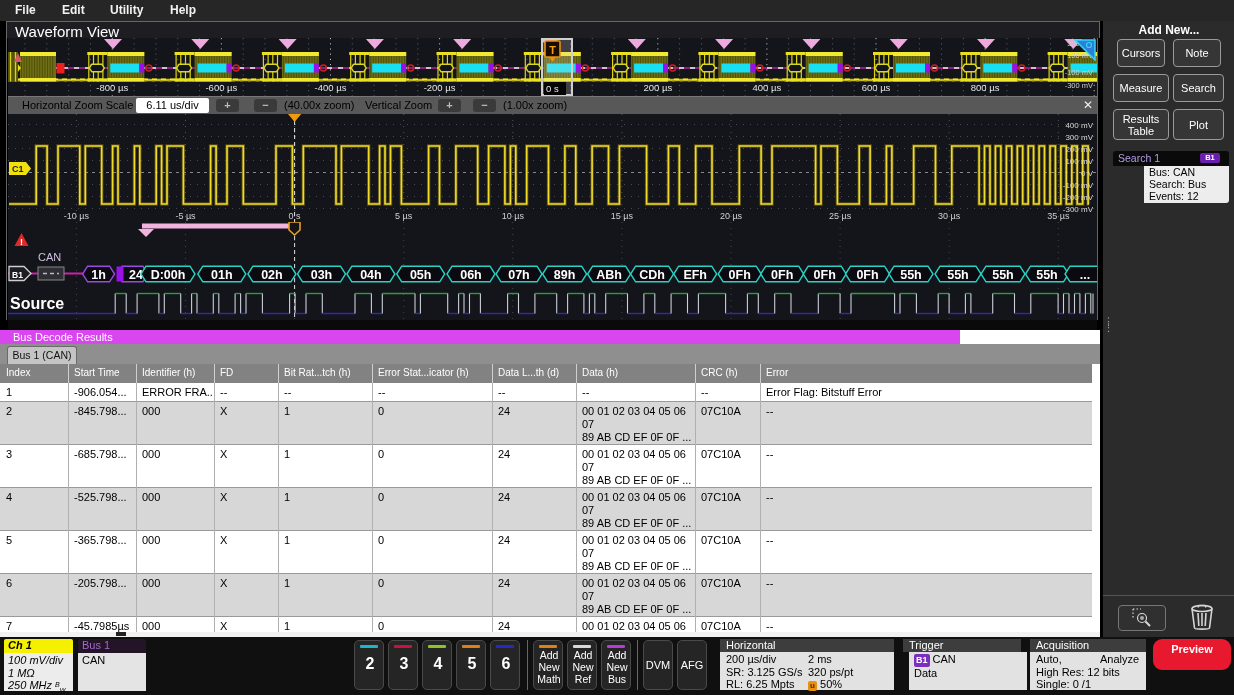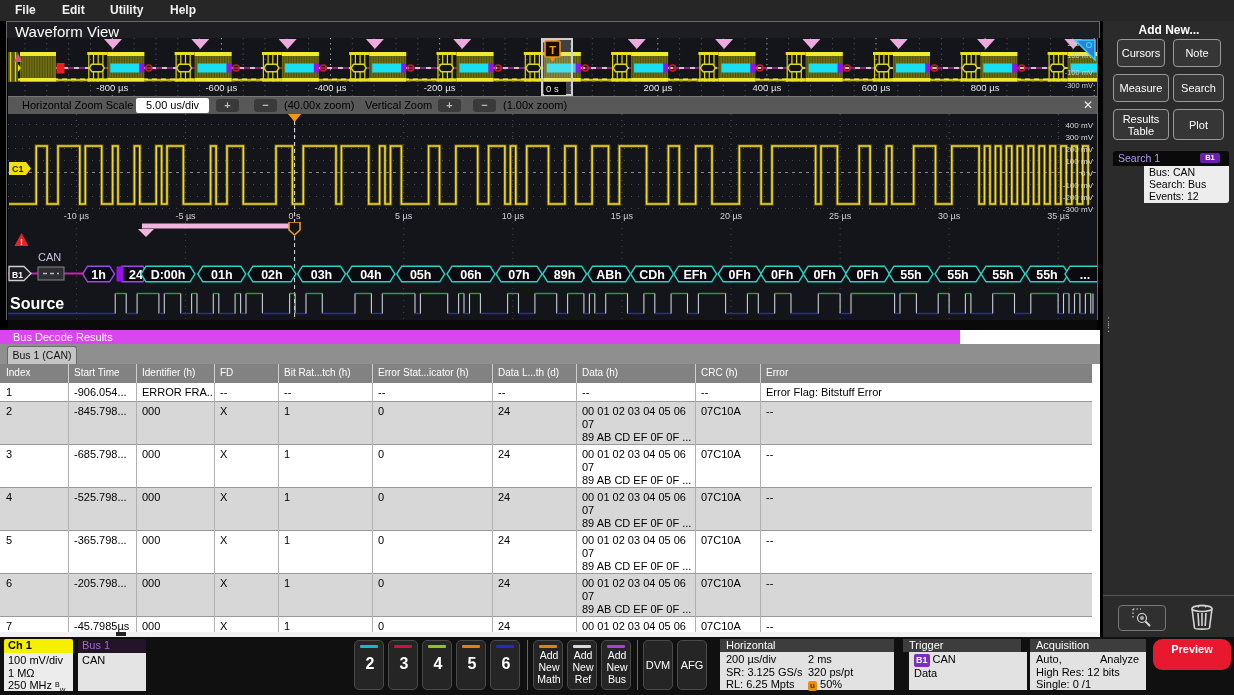--- a/index.html
+++ b/index.html
@@ -452,21 +452,21 @@
     <text x="1085" y="8" font-family="&quot;Liberation Sans&quot;, sans-serif" font-size="7.5" fill="#cccccc" text-anchor="end">300 mV</text>
     <text x="1085" y="20" font-family="&quot;Liberation Sans&quot;, sans-serif" font-size="7.5" fill="#cccccc" text-anchor="end">100 mV</text>
     <text x="1085" y="37" font-family="&quot;Liberation Sans&quot;, sans-serif" font-size="7.5" fill="#cccccc" text-anchor="end">-100 mV</text>
     <text x="1085" y="50" font-family="&quot;Liberation Sans&quot;, sans-serif" font-size="7.5" fill="#cccccc" text-anchor="end">-300 mV</text>
     <path d="M1067,2 L1087,2 L1087,22 Z" fill="#2f7fd8" stroke="#30d8f8" stroke-width="1.5"></path>
     <circle cx="1081" cy="7" r="2.5" fill="none" stroke="#30d8f8" stroke-width="1.2"></circle>
   </svg>
 
 <div style="position:absolute;left:8px;top:96px;width:1089px;height:18px;background:#585858;border-top:1px solid #777;color:#000;font-size:11px;">
   <span style="position:absolute;left:14px;top:2px;">Horizontal Zoom Scale</span>
-  <span style="position:absolute;left:128px;top:1px;width:73px;height:15px;background:#fff;border-radius:2px;text-align:center;line-height:15px;">5.00 us/div</span>
+  <span style="position:absolute;left:128px;top:1px;width:73px;height:15px;background:#fff;border-radius:2px;text-align:center;line-height:15px;">6.11 us/div</span>
   <span style="position:absolute;left:208px;top:2px;width:23px;height:13px;background:#3a3a3a;border-radius:3px;color:#bbb;text-align:center;line-height:12px;font-weight:bold;">+</span>
   <span style="position:absolute;left:246px;top:2px;width:23px;height:13px;background:#3a3a3a;border-radius:3px;color:#bbb;text-align:center;line-height:12px;font-weight:bold;">−</span>
   <span style="position:absolute;left:276px;top:2px;">(40.00x zoom)</span>
   <span style="position:absolute;left:357px;top:2px;">Vertical Zoom</span>
   <span style="position:absolute;left:430px;top:2px;width:23px;height:13px;background:#3a3a3a;border-radius:3px;color:#bbb;text-align:center;line-height:12px;font-weight:bold;">+</span>
   <span style="position:absolute;left:465px;top:2px;width:23px;height:13px;background:#3a3a3a;border-radius:3px;color:#bbb;text-align:center;line-height:12px;font-weight:bold;">−</span>
   <span style="position:absolute;left:495px;top:2px;">(1.00x zoom)</span>
   <span style="position:absolute;left:1075px;top:1px;color:#eee;font-size:12px;">✕</span>
 </div>
 <svg width="1089" height="108" style="position:absolute;left:8px;top:114px">
@@ -906,21 +906,21 @@
           <line x1="19" y1="11" x2="18.2" y2="24"></line>
           <path d="M11,5.5 L12,3.5 L18,3.5 L19,5.5" stroke-width="1.4"></path>
         </g>
       </svg></div>
 </div>
 <div style="position:absolute;left:1103px;top:318px;width:3px;height:18px;color:#999;font-size:11px;line-height:6px;">⋮<br>⋮</div>
 
 <div style="position:absolute;left:0;top:632px;width:1100px;height:5px;background:#f2f2f2;"></div>
 <div style="position:absolute;left:116px;top:632px;width:10px;height:4px;background:#222;"></div>
 <div style="position:absolute;left:0;top:637px;width:1234px;height:58px;background:#101010;">
-  <div style="position:absolute;left:4px;top:2px;width:69px;height:52px;">
+  <div style="position:absolute;left:4px;top:2px;width:69px;height:52px;font-style:italic;">
     <div style="position:absolute;left:0;top:0;width:69px;height:14px;background:#f5f000;color:#000;font-size:11px;font-weight:bold;border-radius:2px 2px 0 0;">
         <span style="position:absolute;left:4px;top:0px;">Ch 1</span>
       </div>
     <div style="position:absolute;left:0;top:14px;width:69px;height:38px;background:#ececec;color:#000;font-size:11px;line-height:12.5px;">
         <div style="position:absolute;left:4px;top:1px;">100 mV/div<br>1 MΩ<br>250 MHz <span style="font-size:7px;vertical-align:top;">B</span><span style="font-size:6px;vertical-align:sub;">W</span></div>
       </div>
   </div>
   <div style="position:absolute;left:78px;top:2px;width:68px;height:52px;">
     <div style="position:absolute;left:0;top:0;width:68px;height:14px;background:#241428;color:#a06cc8;font-size:11px;border-radius:2px 2px 0 0;">
         <span style="position:absolute;left:4px;top:0px;">Bus 1</span>

